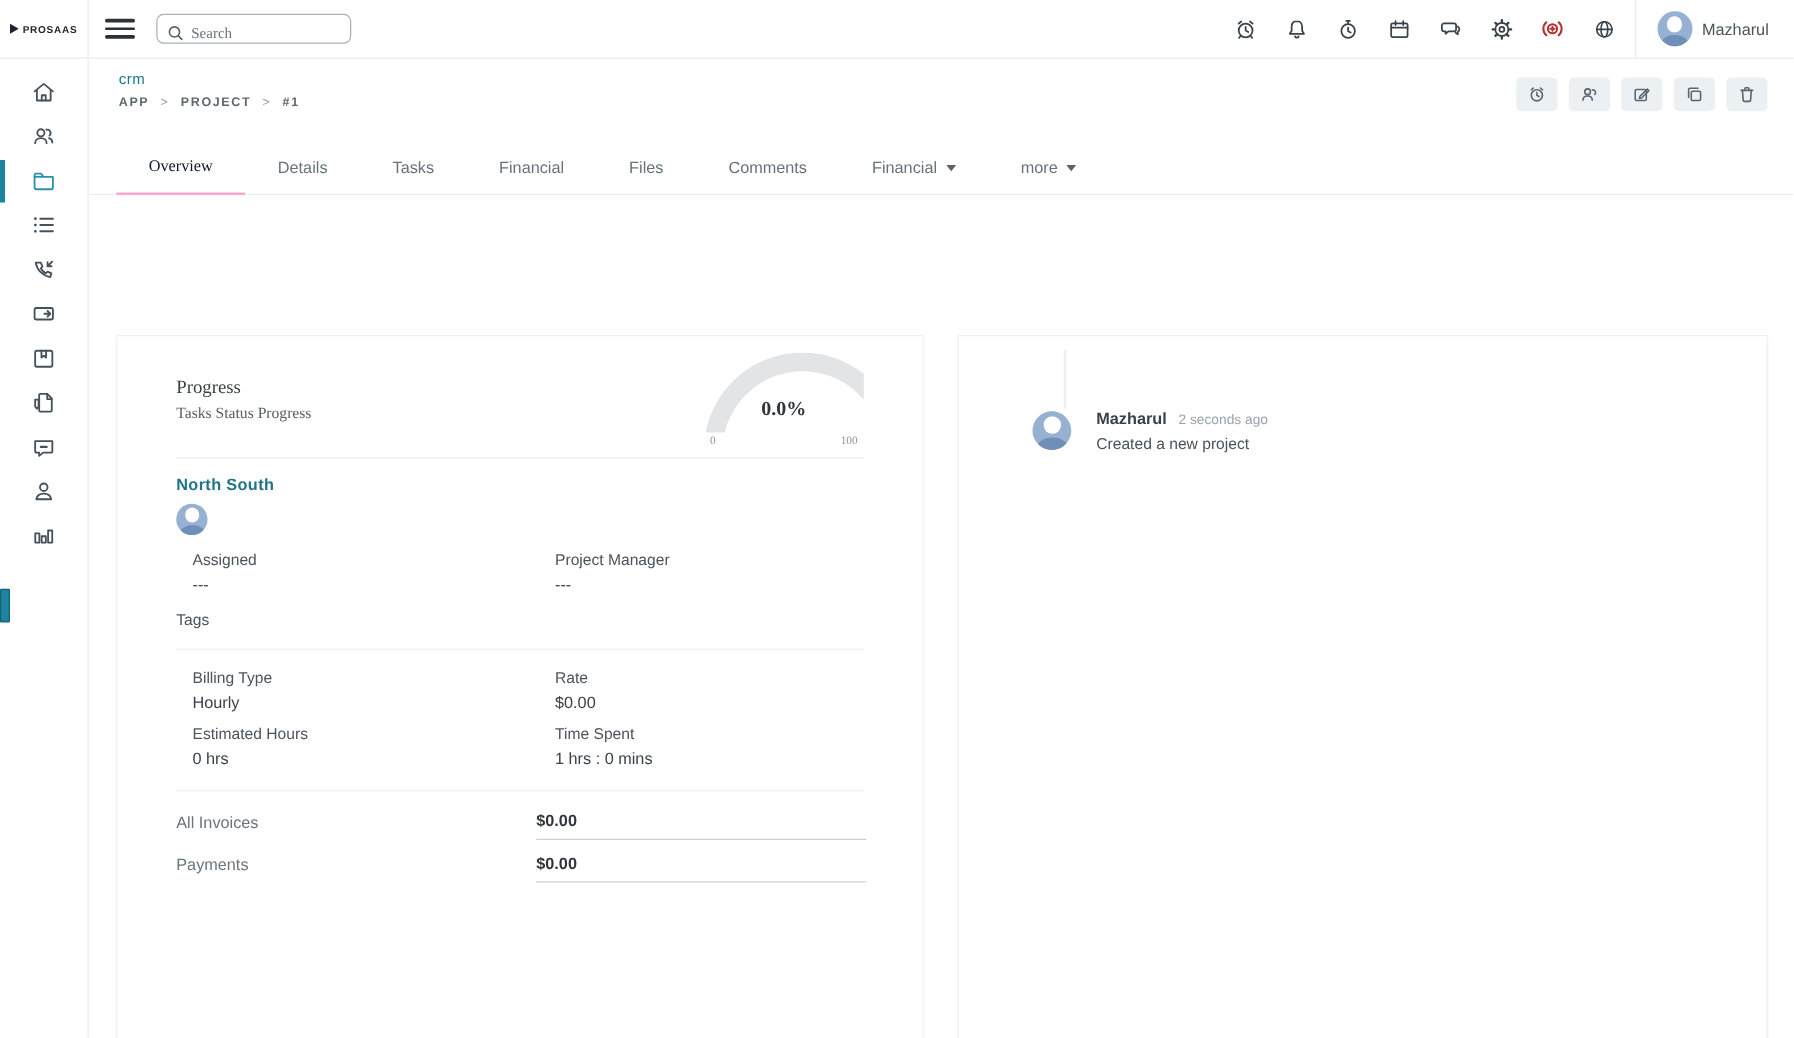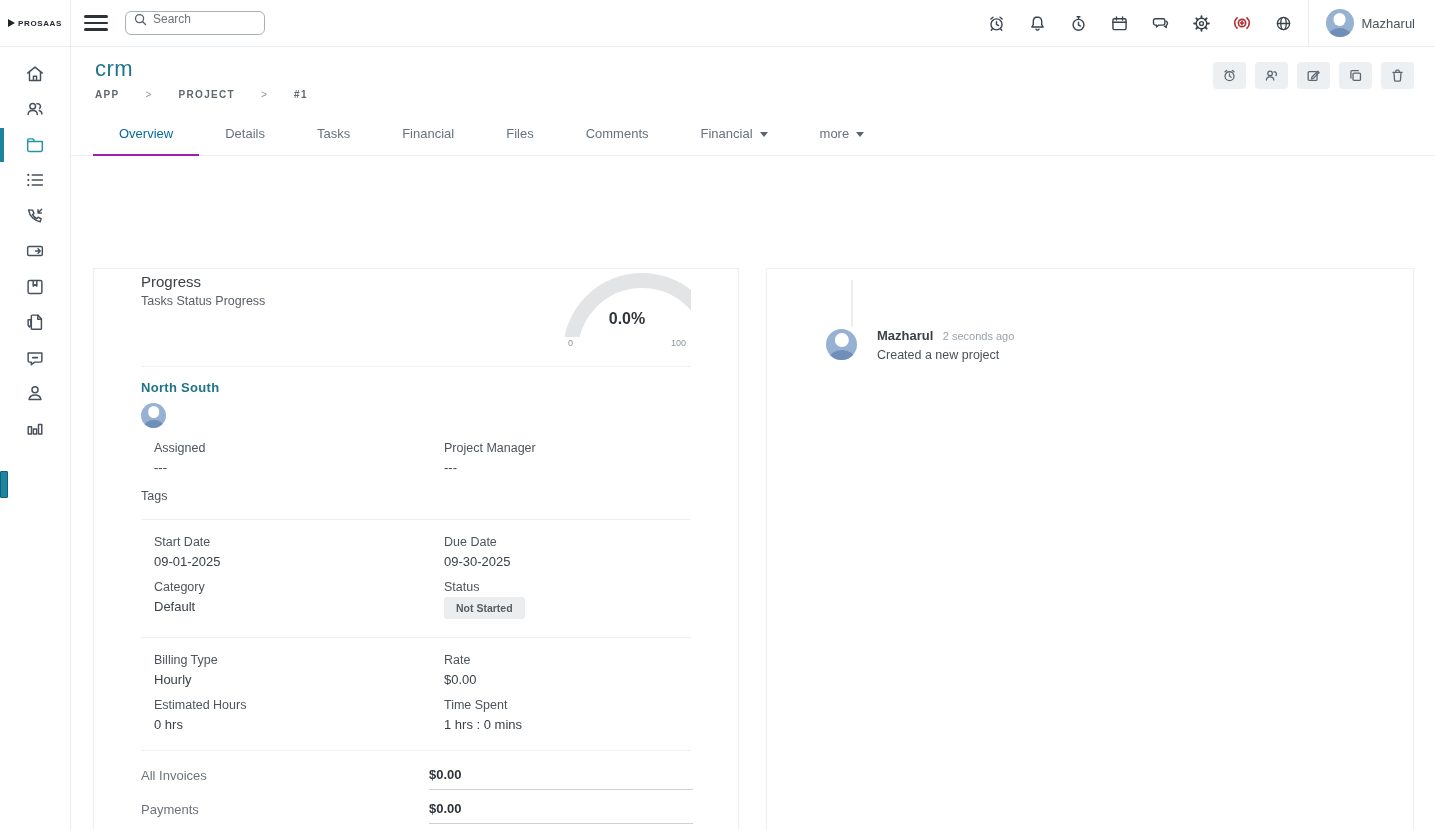--- a/index.html
+++ b/index.html
@@ -9,22 +9,22 @@
   
   .topbar { position:fixed; top:0; left:0; right:0; height:47px; background:#fff;
     border-bottom:1px solid #e9ecee; display:flex; align-items:center; z-index:10; }
   .logo-box { width:71px; height:100%; display:flex; align-items:center; justify-content:center;
     gap:3px; border-right:1px solid #e9ecee; }
   .logo-arrow { width:0; height:0; border-top:4px solid transparent; border-bottom:4px solid transparent;
     border-left:7px solid #1d242b; }
   .logo-text { font-size:8px; font-weight:bold; letter-spacing:.6px; color:#22282e; }
   .hamburger { margin-left:13px; width:24px; cursor:pointer; }
   .hamburger div { height:2.6px; background:#2b3238; border-radius:2px; margin:4px 0; }
-  .searchbox { margin-left:17px; width:140px; height:24px; border:1px solid #a9b1b8;
-    border-radius:6px; display:flex; align-items:flex-start; padding:0 7px; gap:5px; background:#fff; }
+  .searchbox { margin-left:17px; width:156px; height:24px; border:1px solid #a9b1b8;
+    border-radius:6px; display:flex; align-items:flex-end; padding:0 7px; gap:5px; background:#fff;font-family:Liberation Serif, serif; }
   .searchbox svg { flex:none; color:#555d64; }
   .searchbox input { border:none; outline:none; width:100%; font-size:12px; color:#444;
     background:transparent; font-family:inherit; }
   .searchbox input::placeholder { color:#6a737a; }
   .topbar-right { margin-left:auto; display:flex; align-items:center; height:100%; }
   .tb-icon { width:41px; height:100%; display:flex; align-items:center; justify-content:center;
     color:#39434c; cursor:pointer; }
   .tb-icon.danger { color:#b23131; }
   .tb-divider { width:1px; height:100%; background:#e9ecee; margin-left:4px; }
   .userchip { display:flex; align-items:center; gap:8px; padding:0 20px 0 17px; cursor:pointer; }
@@ -45,44 +45,44 @@
     color:#46515c; position:relative; cursor:pointer; }
   .side-item.active { color:#2a93a8; }
   .side-item.active::before { content:""; position:absolute; left:0; top:1px; bottom:1px;
     width:4px; background:#1d84a0; }
   .side-mark { position:absolute; left:0; top:424px; width:8px; height:27px;
     background:#1d84a0; border:1px solid #14607a; border-radius:1px; }
 
   
   .main { position:fixed; left:71px; top:47px; right:0; bottom:0; background:#fff; }
   .page-head { height:63px; position:relative; padding:9px 0 0 24px; background:#fff; }
-  .page-title { font-size:22px; color:#20748a; letter-spacing:.4px; }
+  .page-title { font-size:12px; color:#20748a; letter-spacing:.4px; }
   .breadcrumb { margin-top:7px; font-size:10px; letter-spacing:1.3px; color:#5f686f;
-    font-weight:bold; display:flex; gap:26px; align-items:center; }
+    font-weight:bold; display:flex; gap:9px; align-items:center; }
   .crumb-sep { color:#8b949b; font-weight:normal; }
   .head-actions { position:absolute; right:21px; top:15px; display:flex; gap:9px; }
   .action-btn { width:33px; height:27px; background:#edf0f2; border-radius:4px;
     display:flex; align-items:center; justify-content:center; color:#5b6670; cursor:pointer; }
 
   .tabsbar { display:flex; align-items:flex-end; padding-left:22px; height:46px;
     border-bottom:1px solid #edf0f1; background:#fff; }
   .tab { padding:0 26px 14px; font-size:13px; color:#68727c; cursor:pointer;
     display:flex; gap:7px; align-items:center; white-space:nowrap; }
-  .tab.active { color:#0369a1; border-bottom:2px solid #a21caf; margin-bottom:-1px; padding-bottom:13px; }
+  .tab.active { color:#0f172a; border-bottom:2px solid #f9a8d4; margin-bottom:-1px; padding-bottom:13px;font-family:Liberation Serif, serif; }
   .caret { width:0; height:0; border-left:4px solid transparent; border-right:4px solid transparent;
     border-top:5px solid #5a646e; margin-top:2px; }
 
   .content { position:absolute; top:110px; left:0; right:0; bottom:0; background:#f5f8f9; }
   .card { position:absolute; top:2px; height:596px; background:#fff;
     border:1px solid #eef1f2; box-shadow:0 1px 2px rgba(0,0,0,.04); }
   .card-left  { left:22px;  width:646px; padding:0 47px; }
   .card-right { left:695px; width:648px; }
 
   .sec { border-bottom:1px solid #eef0f1; }
-  .sec-progress { display:flex; justify-content:space-between; height:98px; padding-top:4px; }
+  .sec-progress { display:flex; justify-content:space-between; align-items:center; height:98px; padding-top:4px;font-family:Liberation Serif, serif; }
   .prog-title { font-size:15px; color:#3a4147; }
   .prog-sub { font-size:12.5px; color:#575f66; margin-top:4px; }
   .gauge { width:128px; position:relative; }
   .gauge-arc { width:128px; height:64px; overflow:hidden; position:relative; }
   .gauge-arc::before { content:""; position:absolute; top:0; left:0; width:128px; height:128px;
     border-radius:50%; border:15px solid #e2e4e5; }
   .gauge-val { position:absolute; bottom:9px; width:100%; text-align:center;
     font-size:16px; font-weight:bold; color:#2f353b; }
   .gauge-ticks { display:flex; justify-content:space-between; font-size:9px; color:#8b949b; padding:1px 5px 0; }
 
@@ -381,40 +381,20 @@
             <div class="fld-value">---</div>
           </div>
           <div class="fld">
             <div class="fld-label">Project Manager</div>
             <div class="fld-value">---</div>
           </div>
         </div>
         <div class="tags-label">Tags</div>
       </div>
 
-      <div class="sec sec-pad">
-        <div class="grid2">
-          <div class="fld">
-            <div class="fld-label">Start Date</div>
-            <div class="fld-value">09-01-2025</div>
-          </div>
-          <div class="fld">
-            <div class="fld-label">Due Date</div>
-            <div class="fld-value">09-30-2025</div>
-          </div>
-          <div class="fld" style="margin-bottom:0;">
-            <div class="fld-label">Category</div>
-            <div class="fld-value">Default</div>
-          </div>
-          <div class="fld" style="margin-bottom:0;">
-            <div class="fld-label">Status</div>
-            <div class="badge">Not Started</div>
-          </div>
-        </div>
-      </div>
 
       <div class="sec sec-pad">
         <div class="grid2">
           <div class="fld">
             <div class="fld-label">Billing Type</div>
             <div class="fld-value">Hourly</div>
           </div>
           <div class="fld">
             <div class="fld-label">Rate</div>
             <div class="fld-value">$0.00</div>

